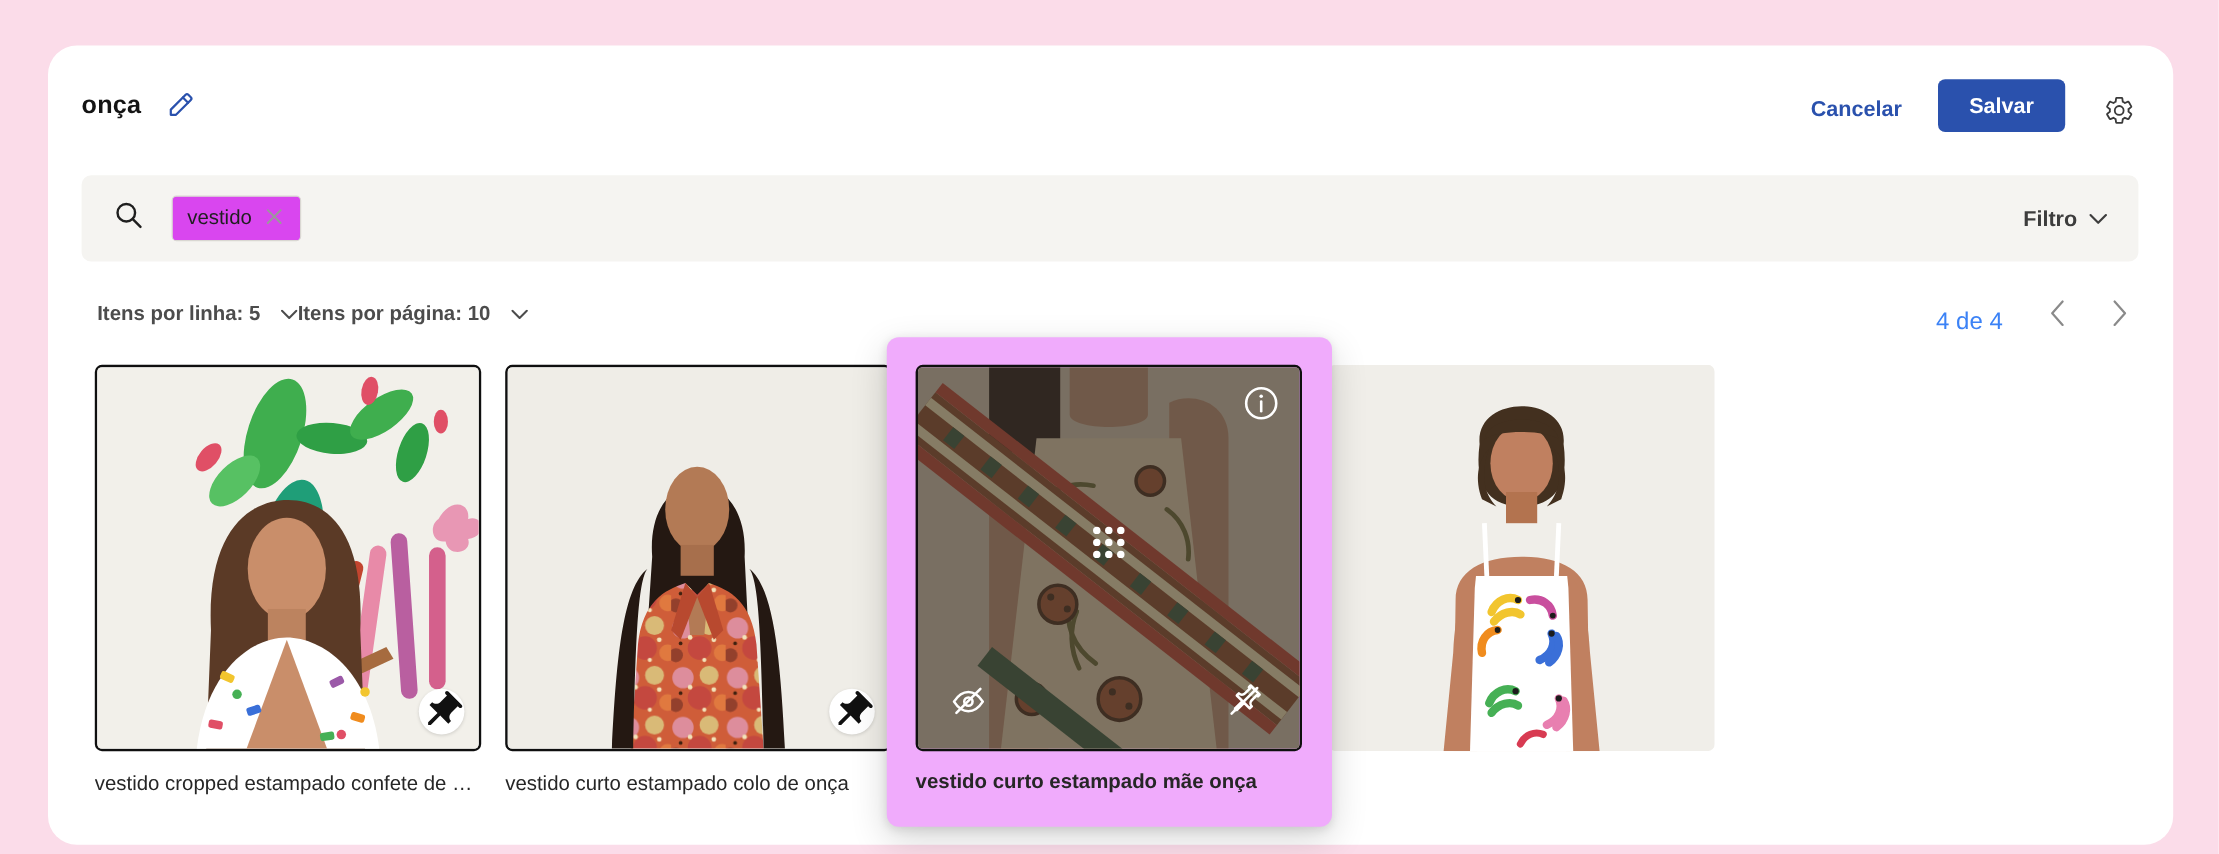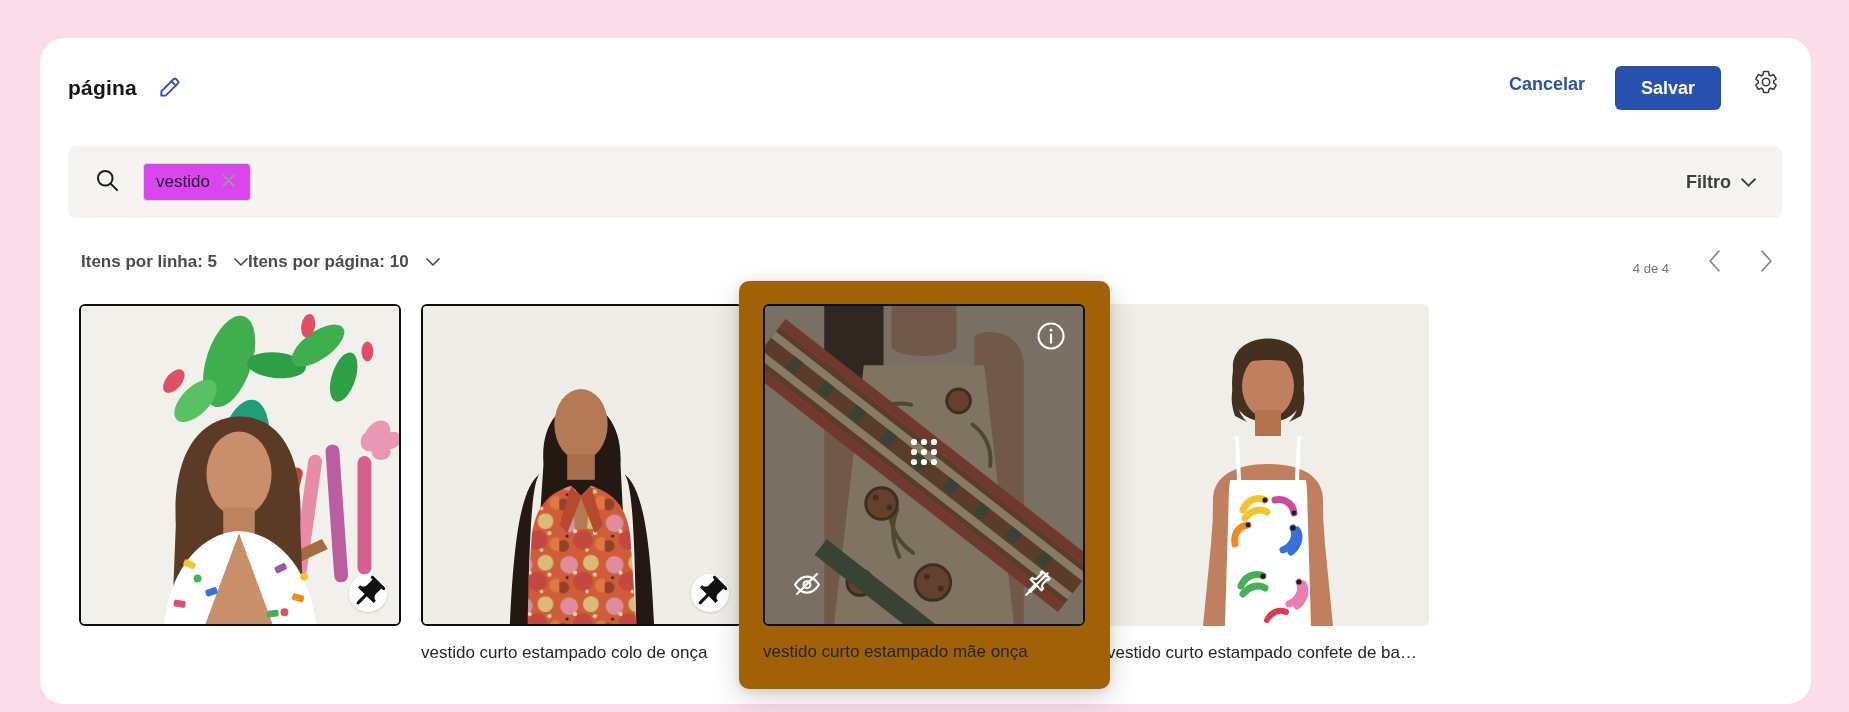--- a/index.html
+++ b/index.html
@@ -8,21 +8,21 @@
   .stage { position:relative; width:1849px; height:712px; background:#fbdce9; }
   .panel { position:absolute; left:40px; top:38px; width:1771px; height:666px;
            background:#ffffff; border-radius:24px; }
 
   
   .hdr { position:absolute; left:28px; right:28px; top:24px; height:52px;
          display:flex; align-items:center; }
   .title { font-size:21px; font-weight:bold; color:#141414; letter-spacing:.2px; }
   .edit-btn { margin-left:18px; width:30px; height:30px; display:flex; align-items:center;
               justify-content:center; cursor:pointer; background:none; border:none; }
-  .hdr-right { margin-left:auto; display:flex; align-items:flex-start; }
+  .hdr-right { margin-left:auto; display:flex; align-items:flex-end; }
   .cancel-link { color:#2a51ad; font-size:18px; font-weight:bold; background:none; border:none;
                  cursor:pointer; padding:8px 10px; }
   .save-btn { margin-left:20px; background:#2a51ad; color:#fff; font-size:18px; font-weight:bold;
               border:none; border-radius:6px; padding:0 26px; height:44px; cursor:pointer;
               font-family:inherit; }
   .gear-btn { margin-left:28px; width:34px; height:34px; background:none; border:none;
               display:flex; align-items:center; justify-content:center; cursor:pointer; }
 
   
   .searchbar { position:absolute; left:28px; top:108px; width:1714px; height:72px;
@@ -37,21 +37,21 @@
                 align-items:center; gap:10px; font-size:18px; font-weight:600; color:#3d3d3d;
                 font-family:inherit; }
 
   
   .controls { position:absolute; left:41px; right:28px; top:204px; height:40px;
               display:flex; align-items:center; }
   .dd { background:none; border:none; cursor:pointer; display:flex; align-items:center; gap:17px;
         font-size:17px; font-weight:600; color:#4c4c4c; font-family:inherit; }
   .dd + .dd { }
   .pager { margin-left:auto; display:flex; align-items:center; }
-  .pg-status { font-size:13px; color:#737373; margin-right:28px;margin-top:12px; }
+  .pg-status { font-size:20px; color:#3b82f6; margin-right:28px;margin-top:12px; }
   .pg-btn { background:none; border:none; cursor:pointer; width:34px; height:34px;
             display:flex; align-items:center; justify-content:center; }
   .pg-btn + .pg-btn { margin-left:18px; }
 
   
   .grid { position:absolute; left:0; top:0; width:100%; height:100%; }
   .pcard { position:absolute; top:266px; width:322px; }
   .pcard-1 { left:39px; }  .pcard-2 { left:381px; }  .pcard-4 { left:1067px; }
   .thumb { position:relative; width:322px; height:322px; border-radius:6px; overflow:hidden;
            cursor:pointer; }
@@ -59,40 +59,40 @@
   .thumb svg { position:absolute; inset:0; width:100%; height:100%; display:block; }
   .pin-badge { position:absolute; right:12px; bottom:12px; width:38px; height:38px;
                border-radius:50%; background:#ffffff; display:flex; align-items:center;
                justify-content:center; cursor:pointer; border:none;
                box-shadow:0 1px 3px rgba(0,0,0,.15); }
   .caption { margin-top:17px; font-size:17px; color:#262626; white-space:nowrap;
              overflow:hidden; width:322px; }
 
   
   .dragcard { position:absolute; left:699px; top:243px; width:371px; height:408px;
-              background:#a16207; border-radius:10px; z-index:10;
-              box-shadow:0 10px 30px rgba(0,0,0,.16), 0 2px 8px rgba(0,0,0,.10); }
+              background:#f0abfc; border-radius:10px; z-index:10;
+              box-shadow:0 10px 30px rgba(0,0,0,.16), 0 2px 8px rgba(0,0,0,.10);font-weight:bold; }
   .dragcard .thumb { position:absolute; left:24px; top:23px; border:2px solid #0f0f0f; }
   .shade { position:absolute; inset:0; background:rgba(52,50,46,.55); }
   .ov-ico { position:absolute; background:none; border:none; cursor:pointer; width:32px;
             height:32px; display:flex; align-items:center; justify-content:center; }
   .ov-info { right:16px; top:14px; }
   .ov-drag { left:50%; top:46%; transform:translate(-50%,-50%); cursor:grab; }
   .ov-hide { left:26px; bottom:24px; }
   .ov-unpin { right:30px; bottom:24px; }
   .dragcard .caption { position:absolute; left:24px; top:361px; margin:0; }
 </style>
 </head>
 <body>
 
 <div class="stage">
   <div class="panel">
 
     <div class="hdr">
-      <span class="title">página</span>
+      <span class="title">onça</span>
       <button class="edit-btn">
         <span>
           <svg width="26" height="26" viewBox="0 0 24 24" fill="none" stroke="#2a51ad" stroke-width="1.7" stroke-linejoin="round" stroke-linecap="round">
             <path d="M4 20v-4L15.4 4.6a1.5 1.5 0 0 1 2.1 0l1.9 1.9a1.5 1.5 0 0 1 0 2.1L8 20H4z"></path>
             <path d="M13.3 6.7l4 4"></path>
           </svg>
         </span>
       </button>
       <div class="hdr-right">
         <button class="cancel-link">Cancelar</button>
@@ -209,20 +209,21 @@
             <circle cx="226" cy="274" r="4" fill="#f2c52e"></circle>
           </svg>
           <button class="pin-badge">
             <span>
               <svg width="20" height="20" viewBox="0 0 24 24" fill="#111111" transform="rotate(45)">
                 <path d="M16 9V4h1c.55 0 1-.45 1-1s-.45-1-1-1H7c-.55 0-1 .45-1 1s.45 1 1 1h1v5c0 1.66-1.34 3-3 3v2h5.97v7l1 1 1-1v-7H19v-2c-1.66 0-3-1.34-3-3z"></path>
               </svg>
             </span>
           </button>
         </div>
+        <div class="caption">vestido cropped estampado confete de …</div>
       </div>
 
       <div class="pcard pcard-2">
         <div class="thumb sel">
           <svg viewBox="0 0 322 322">
             <defs>
               <pattern id="onca" width="46" height="42" patternUnits="userSpaceOnUse">
                 <rect width="46" height="42" fill="#cf5d39"></rect>
                 <circle cx="10" cy="10" r="9" fill="#dd8d9c"></circle>
                 <circle cx="32" cy="8" r="8" fill="#d9ba77"></circle>
@@ -400,18 +401,17 @@
             <g fill="#1c1c1c">
               <circle cx="158" cy="196" r="2.6"></circle>
                 <circle cx="186" cy="224" r="2.6"></circle>
               <circle cx="156" cy="272" r="2.6"></circle>
                 <circle cx="192" cy="278" r="2.6"></circle>
               <circle cx="141" cy="221" r="2.4"></circle>
                 <circle cx="187" cy="209" r="2.4"></circle>
             </g>
           </svg>
         </div>
-        <div class="caption">vestido curto estampado confete de ba…</div>
       </div>
 
     </div>
   </div>
 </div>
 
 </body></html>

